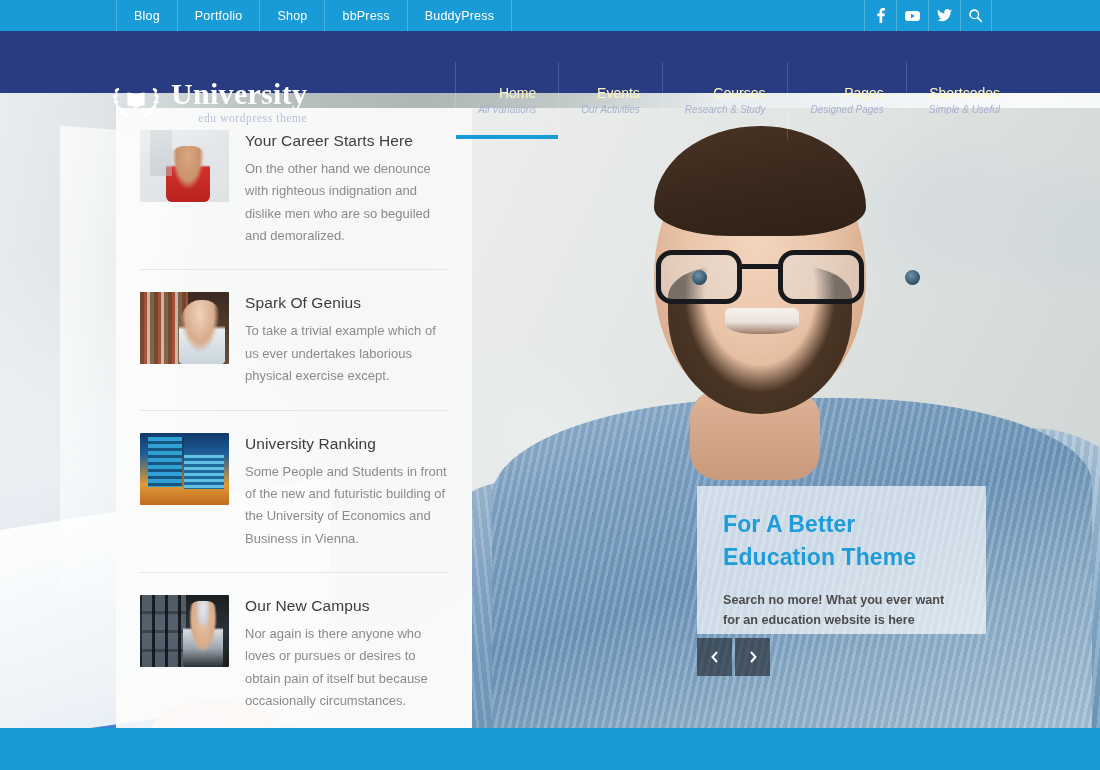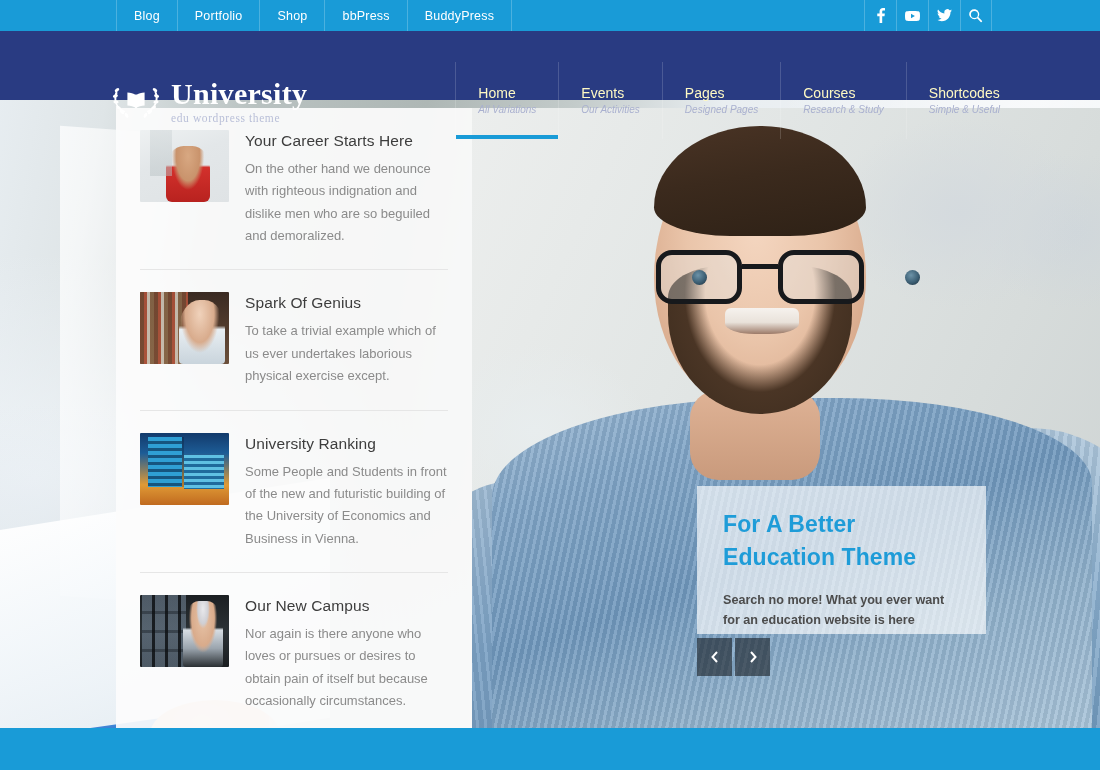--- a/index.html
+++ b/index.html
@@ -63,22 +63,22 @@
   .topbar-right { margin-left:auto; display:flex; align-items:stretch; margin-right:108px; }
   .social-btn {
     width:32px; display:flex; align-items:center; justify-content:center;
     border-left:1px solid rgba(255,255,255,.22); color:#fff; cursor:pointer;
   }
   .social-btn:last-child { border-right:1px solid rgba(255,255,255,.22); }
   .social-btn svg { fill:#ffffff; }
 
   
   #header {
-    position:absolute; top:31px; left:0; right:0; height:69px;
-    background:#293b82; z-index:29;
+    position:absolute; top:31px; left:0; right:0; height:62px;
+    background:#293b82; z-index:29;text-align:right;
   }
   #logo {
     position:absolute; left:110px; top:48px;
     display:flex; align-items:center; gap:9px; cursor:pointer;
   }
   #logo .wreath { width:52px; height:42px; }
   .logo-text { line-height:1; }
   .logo-title {
     font-family:"Liberation Serif", serif; font-weight:bold;
     font-size:30px; color:#ffffff; letter-spacing:.3px;
@@ -369,26 +369,26 @@
   <nav id="mainnav">
     <div class="nav-item active">
       <span class="nav-label">Home</span>
       <span class="nav-sub">All Variations</span>
     </div>
     <div class="nav-item">
       <span class="nav-label">Events</span>
       <span class="nav-sub">Our Activities</span>
     </div>
     <div class="nav-item">
+      <span class="nav-label">Courses</span>
+      <span class="nav-sub">Research &amp; Study</span>
+    </div>
+    <div class="nav-item">
       <span class="nav-label">Pages</span>
       <span class="nav-sub">Designed Pages</span>
-    </div>
-    <div class="nav-item">
-      <span class="nav-label">Courses</span>
-      <span class="nav-sub">Research &amp; Study</span>
     </div>
     <div class="nav-item">
       <span class="nav-label">Shortcodes</span>
       <span class="nav-sub">Simple &amp; Useful</span>
     </div>
   </nav>
 </div>
 
 <div id="panel">
   <div class="feature-list">

